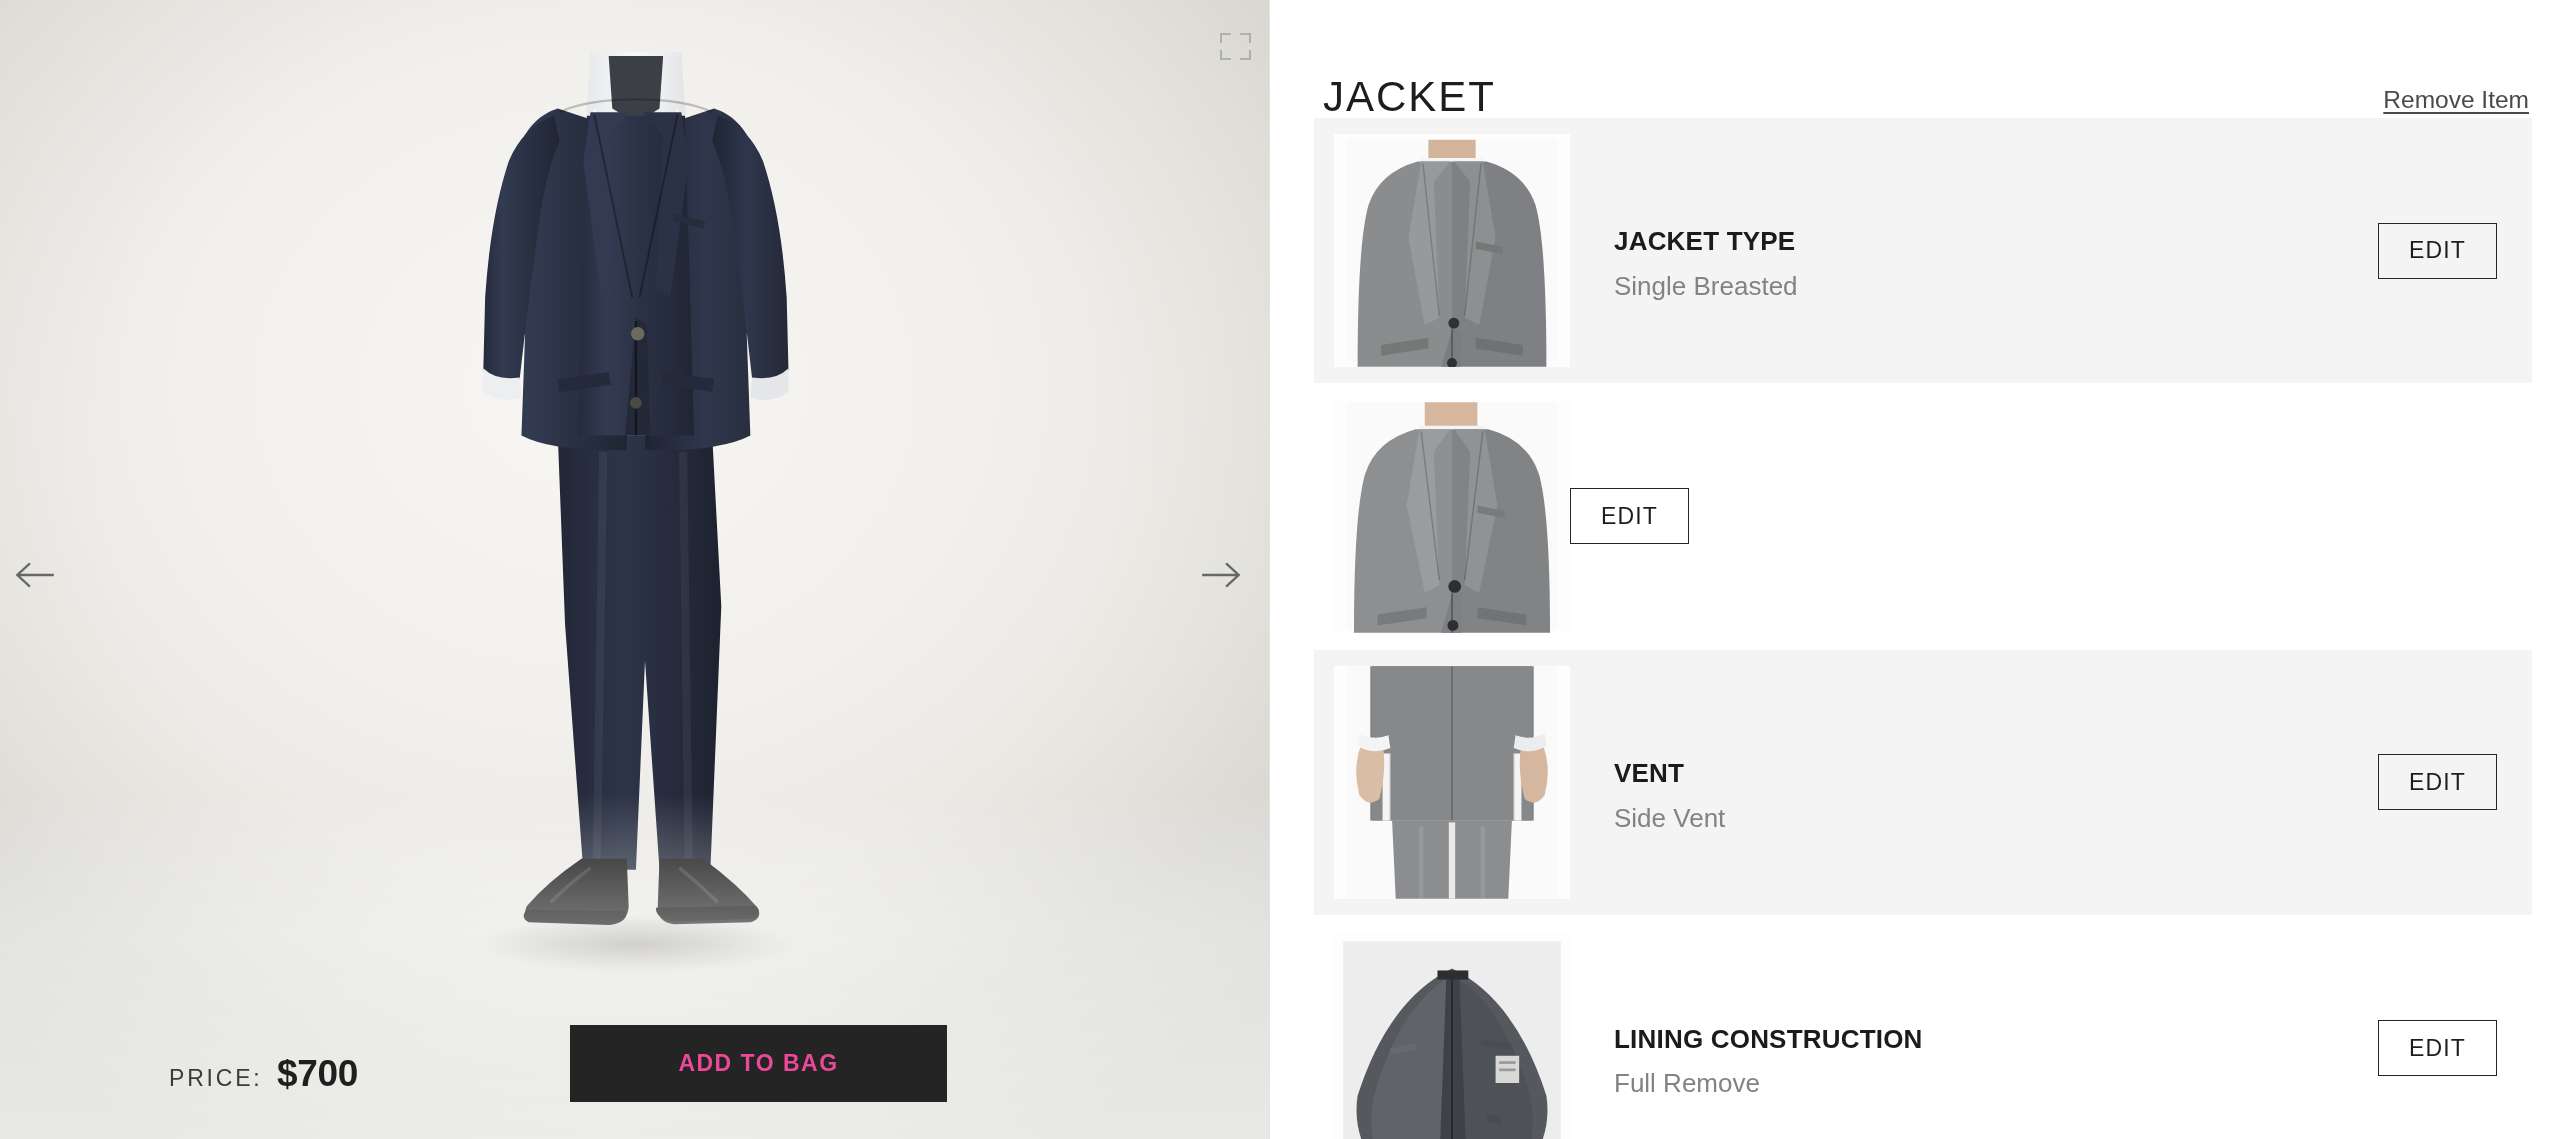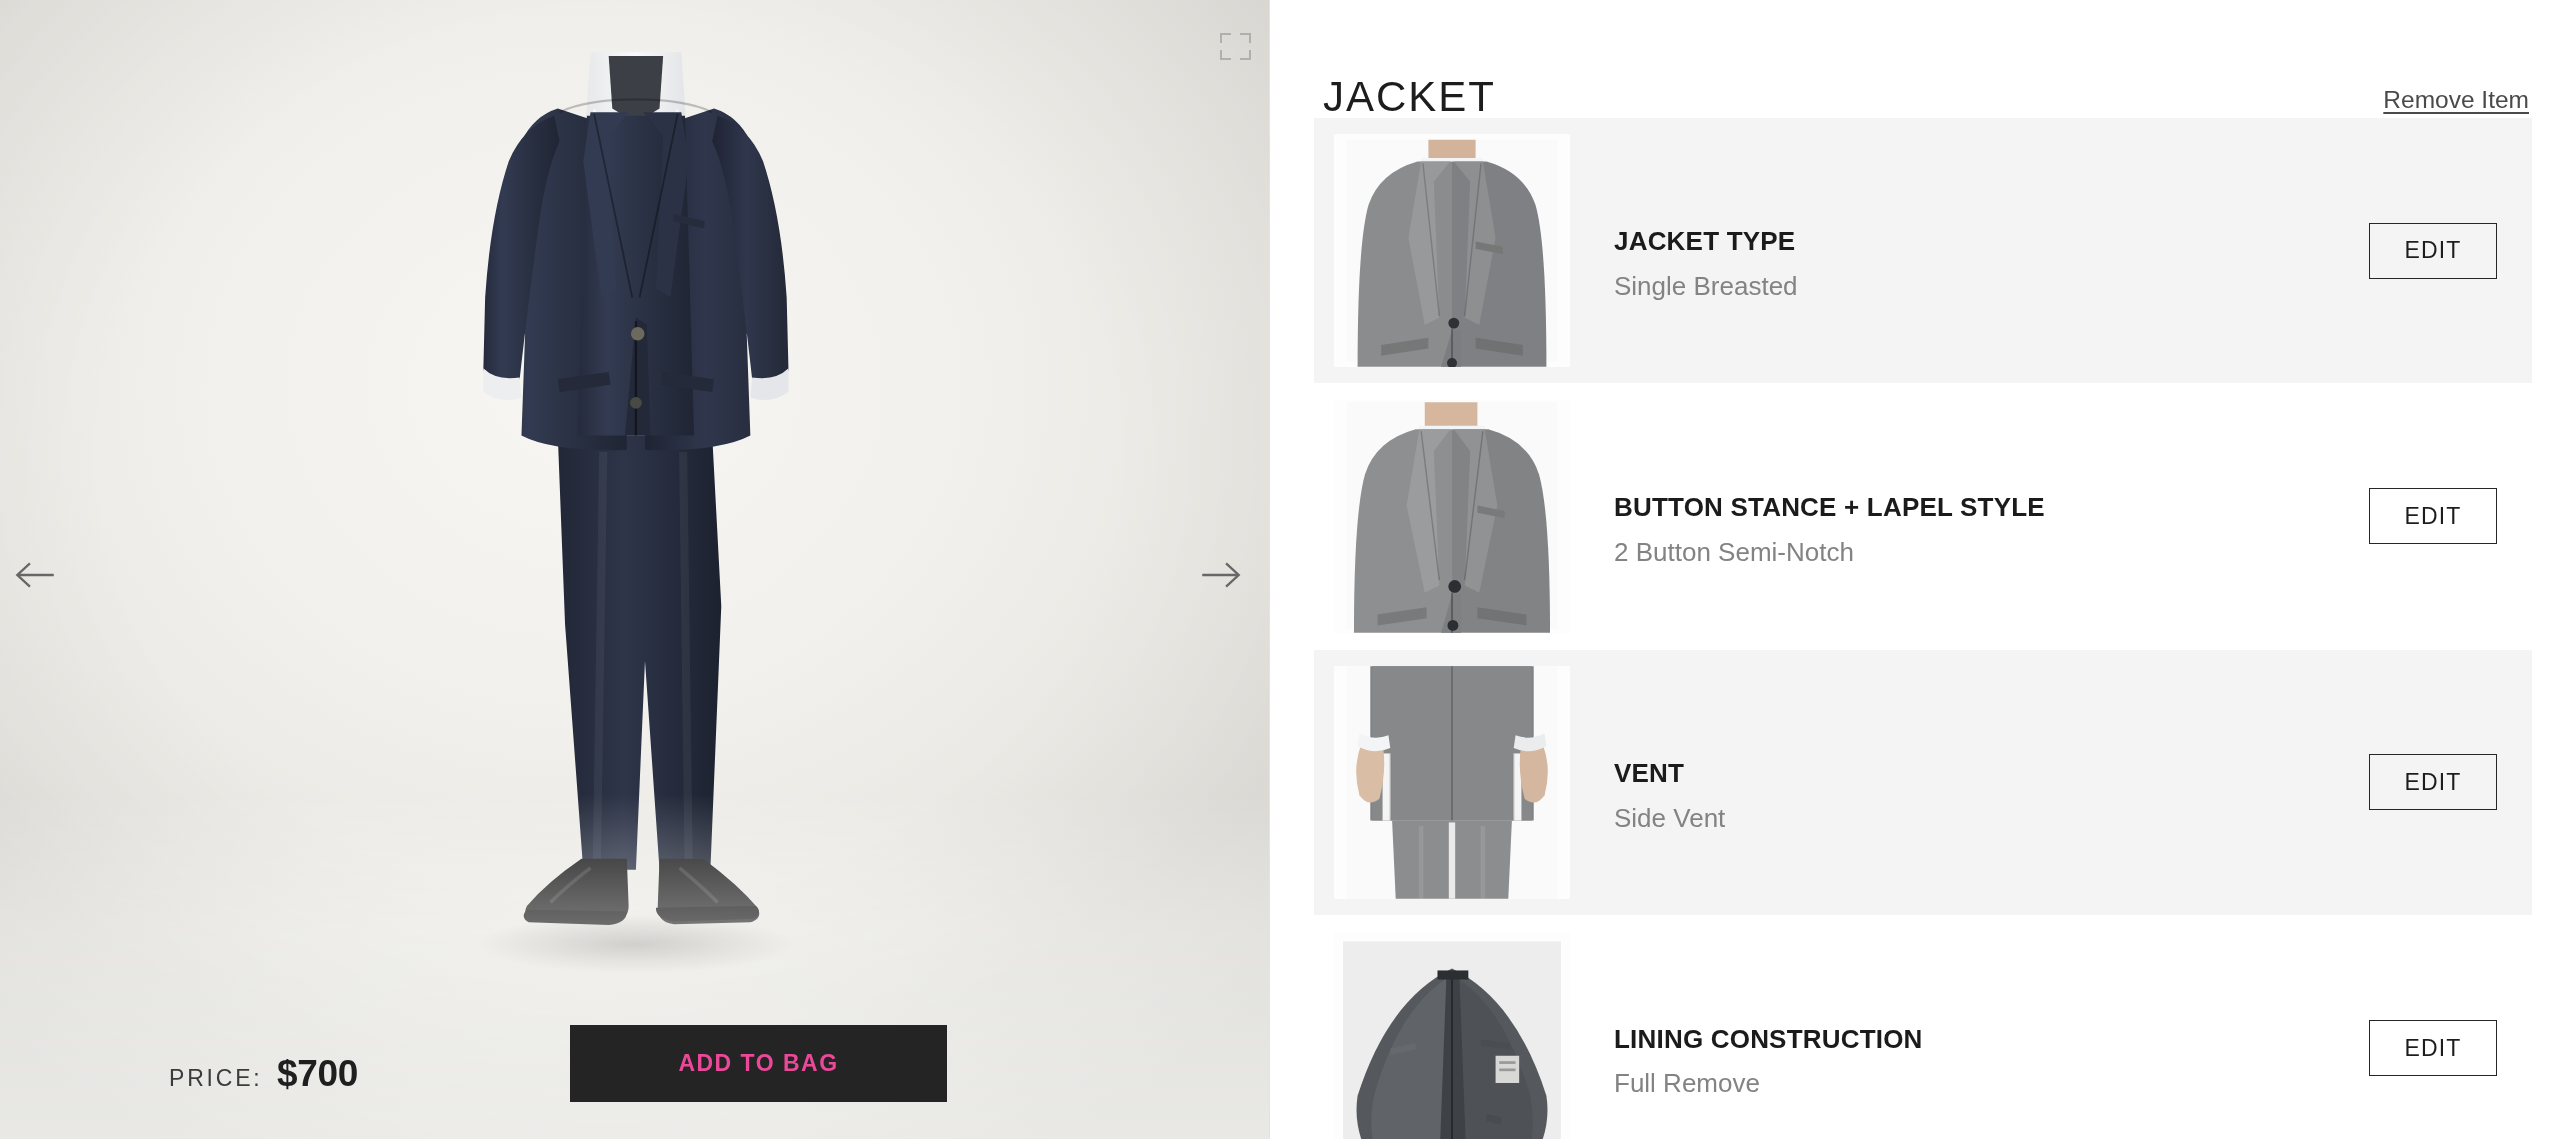--- a/index.html
+++ b/index.html
@@ -195,21 +195,21 @@
     margin-top: 27px;
   }
   .opt-value {
     font-size: 26px;
     font-weight: 400;
     color: #838383;
   }
   .edit-btn {
     flex: 0 0 auto;
     margin-right: 35px;
-    width: 128px;
+    width: 119px;
     height: 56px;
     border: 1.8px solid #262626;
     background: transparent;
     font-family: "Liberation Sans", sans-serif;
     font-size: 23px;
     font-weight: 400;
     letter-spacing: 1.2px;
     color: #1d1d1d;
     cursor: pointer;
   }
@@ -417,24 +417,20 @@
             <path d="M164 34 L144 198" stroke="rgba(0,0,0,0.2)" stroke-width="1.6" fill="none"></path>
             <path d="M130 214 h10 v42 h-22 z" fill="#7e8082"></path>
             <path d="M130 212 V256" stroke="rgba(0,0,0,0.3)" stroke-width="2" fill="none"></path>
             <circle cx="133" cy="205" r="7" fill="#2b2e32"></circle>
             <circle cx="131" cy="248" r="6" fill="#2b2e32"></circle>
             <path d="M158 116 l30 6 v8 l-30 -6 z" fill="#787a7c"></path>
             <path d="M48 236 l54 -8 v12 l-54 8 z" fill="#787a7c"></path>
             <path d="M158 228 l54 8 v12 l-54 -8 z" fill="#717375"></path>
           </svg>
         </div>
-        <div class="opt-text">
-          <div class="opt-name">BUTTON STANCE + LAPEL STYLE</div>
-          <div class="opt-value">2 Button Semi-Notch</div>
-        </div>
         <button class="edit-btn">EDIT</button>
       </div>
 
       <div class="opt-row shade">
         <div class="thumb">
           <svg viewBox="0 0 260 256" xmlns="http://www.w3.org/2000/svg">
             <rect width="260" height="256" fill="#fdfdfd"></rect>
             <rect x="14" y="0" width="232" height="256" fill="#fafafa"></rect>
 
             <path d="M40 0 h180 v170 h-180 z" fill="#808284"></path>

